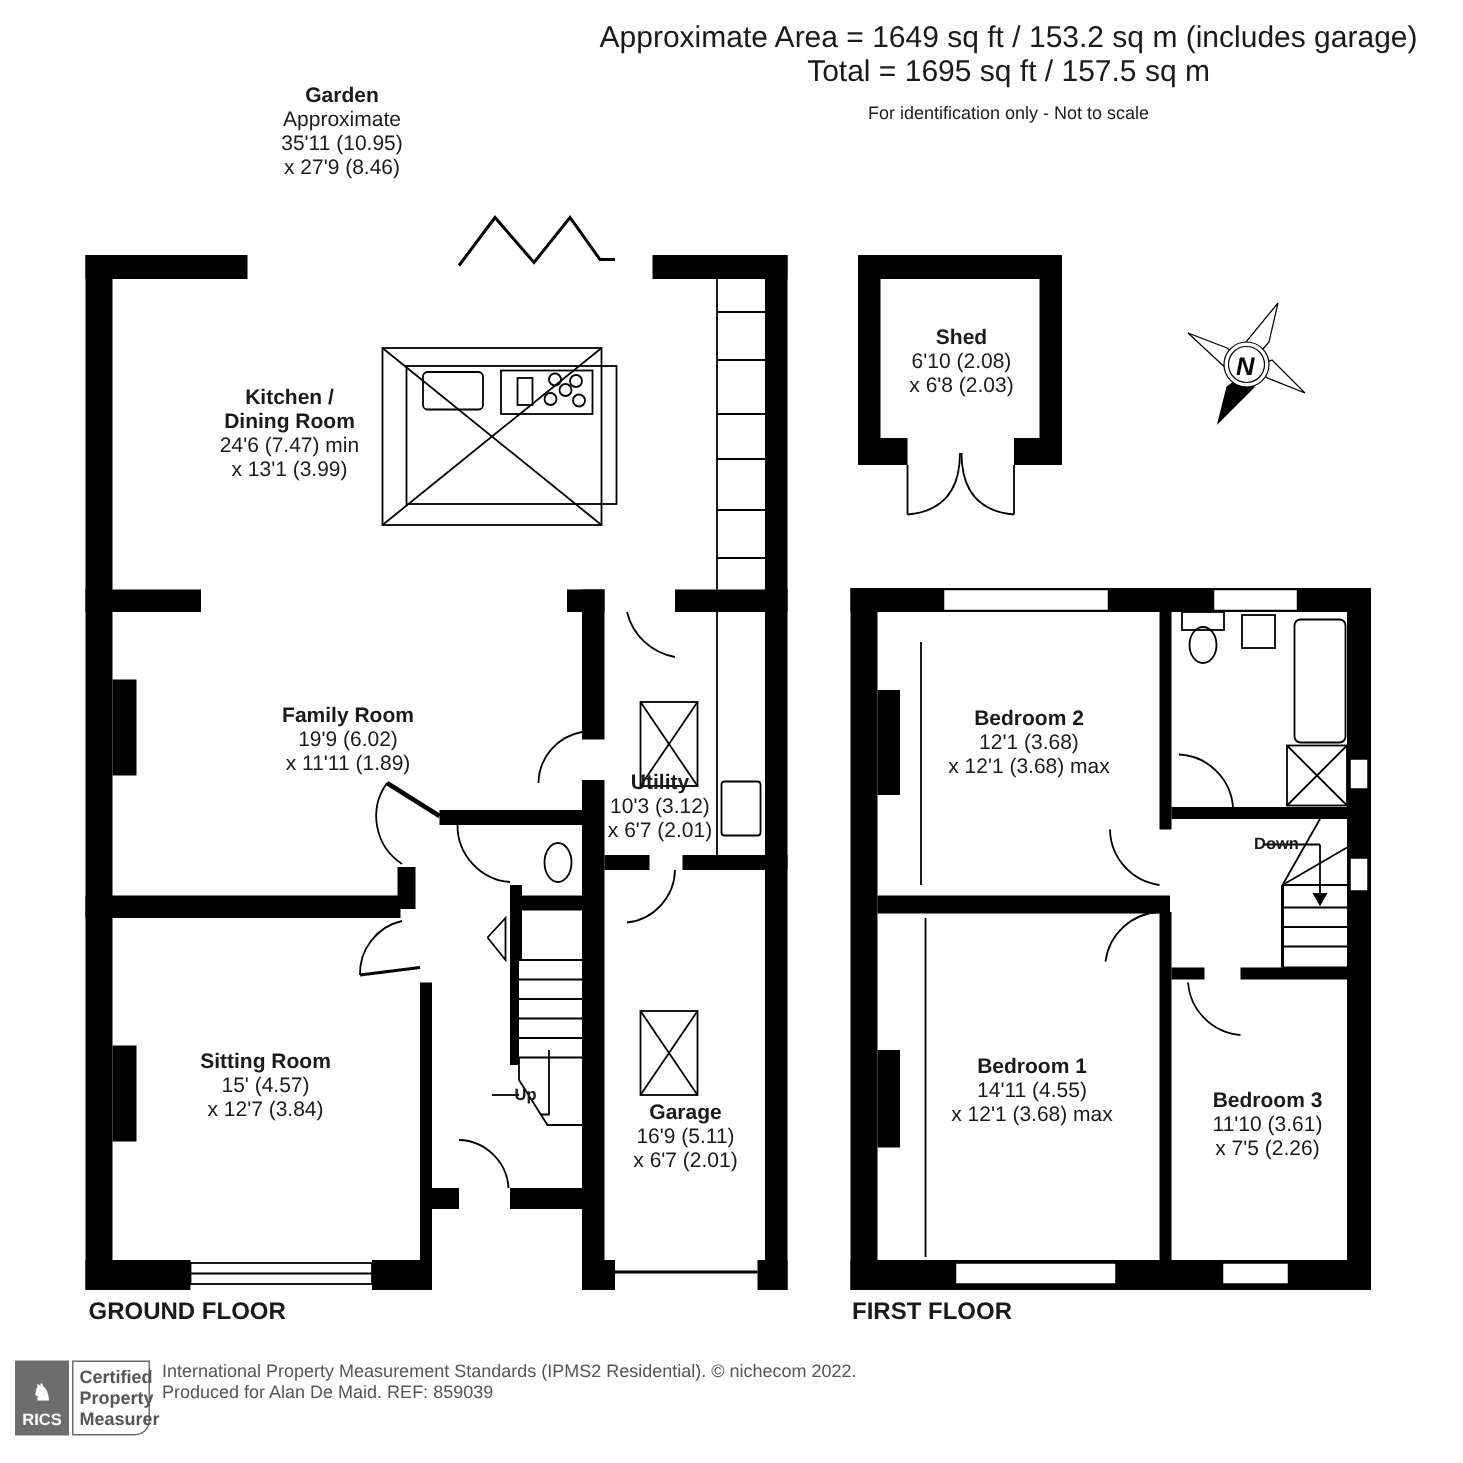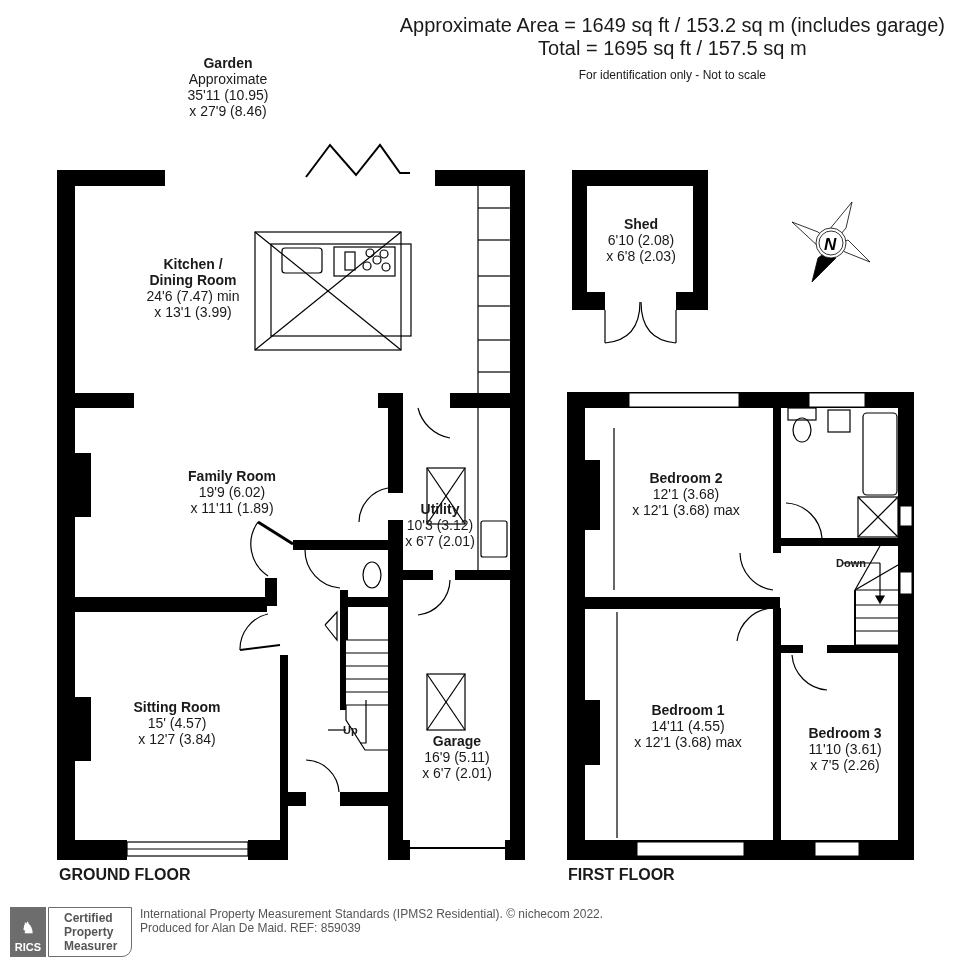--- a/index.html
+++ b/index.html
@@ -8,21 +8,21 @@
   .header .big { font-size:20px; line-height:23px; }
   .header .small { font-size:12px; margin-top:8px; }
   svg.plan { position:absolute; left:0; top:0; }
   .lbl { position:absolute; text-align:center; font-size:14px; line-height:16px; transform:translateX(-50%); white-space:nowrap; }
   .lbl .nm { font-weight:bold; }
   .floor-title { position:absolute; font-weight:bold; font-size:16px; }
   .stair-lbl { position:absolute; font-weight:bold; font-size:11px;padding-left:32px; }
   .footer { position:absolute; left:10px; top:907px; display:flex; align-items:flex-start; }
   .rics-box { width:36px; height:50px; background:#6d6d6d; color:#fff; font-weight:bold; font-size:11px; display:flex; flex-direction:column; align-items:center; justify-content:flex-end; padding-bottom:4px; box-sizing:border-box; }
   .rics-box .lion { font-size:15px; margin-bottom:4px; }
-  .cpm-box { width:84px; height:50px; border:1px solid #6d6d6d; border-radius:0 0 10px 0; box-sizing:border-box; color:#555; font-weight:bold; font-size:12px; line-height:14px; padding:3px 15px; margin-left:2px; }
+  .cpm-box { width:52px; height:50px; border:1px solid #6d6d6d; border-radius:0 0 10px 0; box-sizing:border-box; color:#555; font-weight:bold; font-size:12px; line-height:14px; padding:3px 4px; margin-left:2px; }
   .footer-text { margin-left:8px; font-size:12px; line-height:14px; color:#555; }
 </style>
 </head>
 <body>
 
 <div class="header">
   <div class="big">Approximate Area = 1649 sq ft / 153.2 sq m (includes garage)</div>
   <div class="big">Total = 1695 sq ft / 157.5 sq m</div>
   <div class="small">For identification only - Not to scale</div>
 </div>
@@ -231,21 +231,21 @@
   <div class="nm">Kitchen /</div>
   <div class="nm">Dining Room</div>
   <div>24'6 (7.47) min</div>
   <div>x 13'1 (3.99)</div>
 </div>
 <div class="lbl" style="left:232px; top:468px;">
   <div class="nm">Family Room</div>
   <div>19'9 (6.02)</div>
   <div>x 11'11 (1.89)</div>
 </div>
-<div class="lbl" style="left:440px; top:501px;">
+<div class="lbl" style="left:440px; top:513px;">
   <div class="nm">Utility</div>
   <div>10'3 (3.12)</div>
   <div>x 6'7 (2.01)</div>
 </div>
 <div class="lbl" style="left:177px; top:699px;">
   <div class="nm">Sitting Room</div>
   <div>15' (4.57)</div>
   <div>x 12'7 (3.84)</div>
 </div>
 <div class="lbl" style="left:457px; top:733px;">

